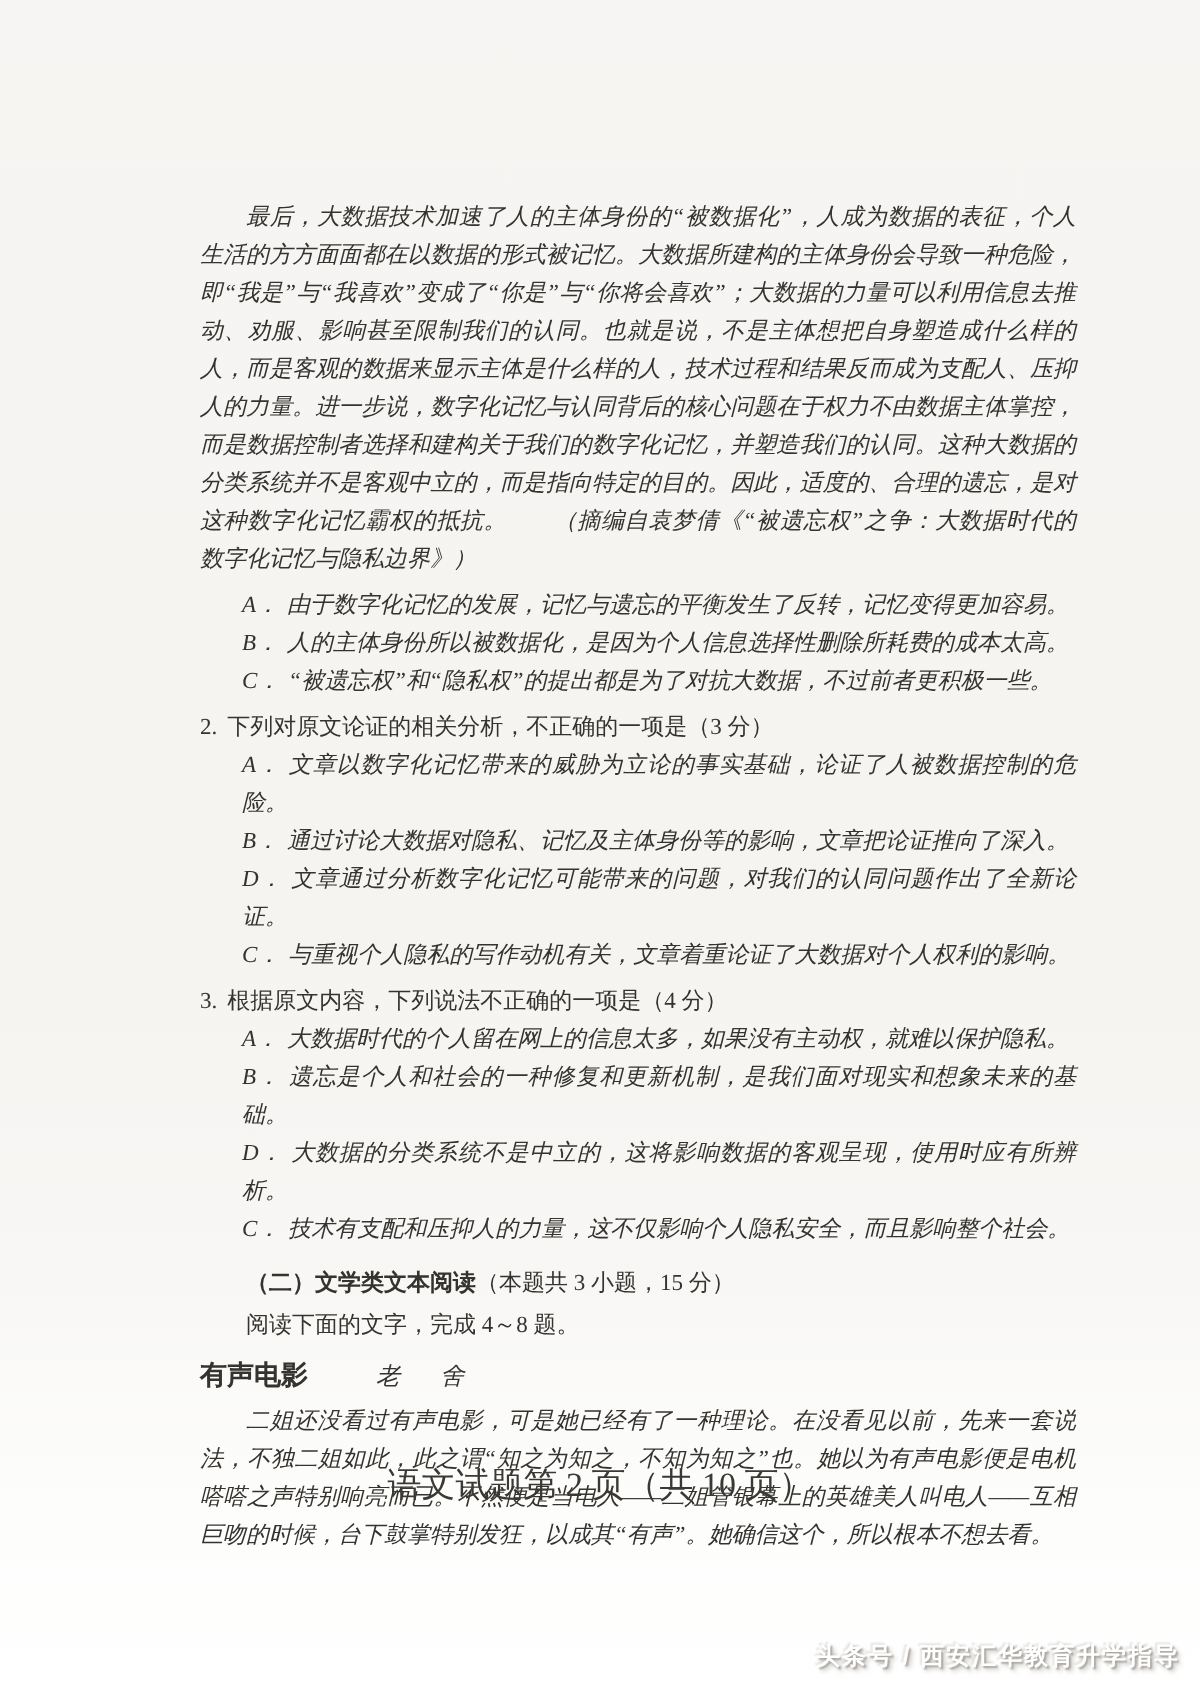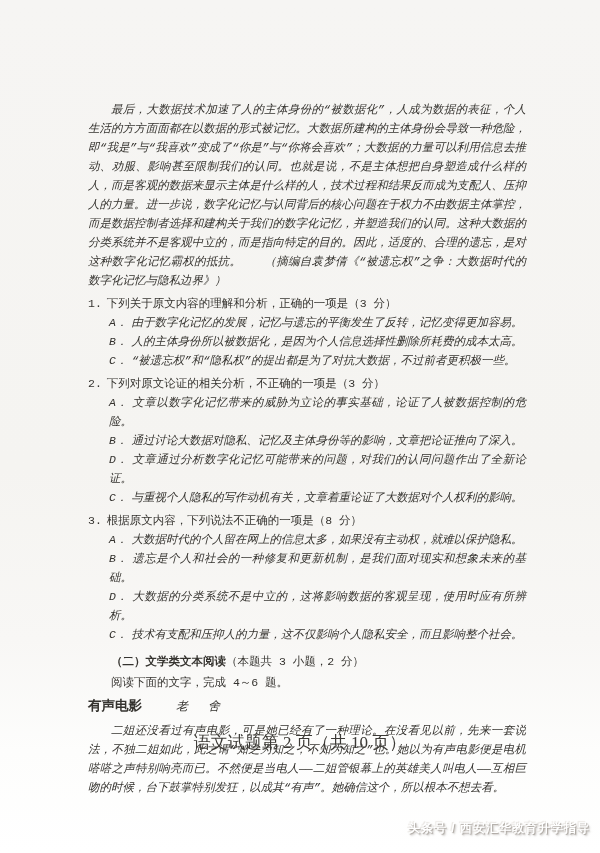--- a/index.html
+++ b/index.html
@@ -15,28 +15,27 @@
   }
   .sheet {
     position: relative;
     width: 600px;
     height: 853px;
     background: linear-gradient(180deg, #f6f5f3 0%, #f5f4f1 55%, #f8f7f5 75%, #fdfdfc 88%, #ffffff 100%);
     overflow: hidden;
   }
   .content {
     position: absolute;
-    left: 88px;
+    left: 100px;
     top: 100px;
     width: 438px;
     font-size: 11.5px;
     line-height: 19px;
     color: #35332f;
     text-align: justify;
-    font-family: Liberation Mono, monospace;
   }
   
   .kai { font-style: italic; }
   .par {
     margin: 0;
     text-indent: 2em;
   }
   .attribution { display: inline; }
   .attr-gap { display: inline-block; width: 2em; }
   .question { margin-top: 4px; }
@@ -94,45 +93,44 @@
 </style>
 </head>
 <body>
 
 <div class="sheet">
   <div class="content">
 
     <p class="par kai"><span>最后，大数据技术加速了人的主体身份的“被数据化”，人成为数据的表征，个人生活的方方面面都在以数据的形式被记忆。大数据所建构的主体身份会导致一种危险，即“我是”与“我喜欢”变成了“你是”与“你将会喜欢”；大数据的力量可以利用信息去推动、劝服、影响甚至限制我们的认同。也就是说，不是主体想把自身塑造成什么样的人，而是客观的数据来显示主体是什么样的人，技术过程和结果反而成为支配人、压抑人的力量。进一步说，数字化记忆与认同背后的核心问题在于权力不由数据主体掌控，而是数据控制者选择和建构关于我们的数字化记忆，并塑造我们的认同。这种大数据的分类系统并不是客观中立的，而是指向特定的目的。因此，适度的、合理的遗忘，是对这种数字化记忆霸权的抵抗。</span><span class="attr-gap"></span><span class="attribution">（摘编自袁梦倩《“被遗忘权”之争：大数据时代的数字化记忆与隐私边界》）</span></p>
 
     <div class="question">
-      <div class="stem"><span class="qnum">1.</span><span>下列关于原文内容的理解和分析，正确的一项是（3 分）</span></div>
       <div class="option kai"><span class="olabel">A．</span><span>由于数字化记忆的发展，记忆与遗忘的平衡发生了反转，记忆变得更加容易。</span></div>
       <div class="option kai"><span class="olabel">B．</span><span>人的主体身份所以被数据化，是因为个人信息选择性删除所耗费的成本太高。</span></div>
       <div class="option kai"><span class="olabel">C．</span><span>“被遗忘权”和“隐私权”的提出都是为了对抗大数据，不过前者更积极一些。</span></div>
     </div>
 
     <div class="question">
       <div class="stem"><span class="qnum">2.</span><span>下列对原文论证的相关分析，不正确的一项是（3 分）</span></div>
       <div class="option kai"><span class="olabel">A．</span><span>文章以数字化记忆带来的威胁为立论的事实基础，论证了人被数据控制的危险。</span></div>
       <div class="option kai"><span class="olabel">B．</span><span>通过讨论大数据对隐私、记忆及主体身份等的影响，文章把论证推向了深入。</span></div>
       <div class="option kai"><span class="olabel">D．</span><span>文章通过分析数字化记忆可能带来的问题，对我们的认同问题作出了全新论证。</span></div>
       <div class="option kai"><span class="olabel">C．</span><span>与重视个人隐私的写作动机有关，文章着重论证了大数据对个人权利的影响。</span></div>
     </div>
 
     <div class="question">
-      <div class="stem"><span class="qnum">3.</span><span>根据原文内容，下列说法不正确的一项是（8 分）</span></div>
+      <div class="stem"><span class="qnum">3.</span><span>根据原文内容，下列说法不正确的一项是（4 分）</span></div>
       <div class="option kai"><span class="olabel">A．</span><span>大数据时代的个人留在网上的信息太多，如果没有主动权，就难以保护隐私。</span></div>
       <div class="option kai"><span class="olabel">B．</span><span>遗忘是个人和社会的一种修复和更新机制，是我们面对现实和想象未来的基础。</span></div>
       <div class="option kai"><span class="olabel">D．</span><span>大数据的分类系统不是中立的，这将影响数据的客观呈现，使用时应有所辨析。</span></div>
       <div class="option kai"><span class="olabel">C．</span><span>技术有支配和压抑人的力量，这不仅影响个人隐私安全，而且影响整个社会。</span></div>
     </div>
 
-    <div class="section-heading"><span class="bold">（二）</span><span class="bold">文学类文本阅读</span><span>（本题共 3 小题，2 分）</span></div>
+    <div class="section-heading"><span class="bold">（二）</span><span class="bold">文学类文本阅读</span><span>（本题共 3 小题，15 分）</span></div>
 
-    <div class="instruction">阅读下面的文字，完成 4～6 题。</div>
+    <div class="instruction">阅读下面的文字，完成 4～8 题。</div>
 
     <div class="title-row"><span class="work-title">有声电影</span><span class="work-author">老　舍</span></div>
 
     <p class="par kai">二姐还没看过有声电影，可是她已经有了一种理论。在没看见以前，先来一套说法，不独二姐如此，此之谓“知之为知之，不知为知之”也。她以为有声电影便是电机嗒嗒之声特别响亮而已。不然便是当电人——二姐管银幕上的英雄美人叫电人——互相巨吻的时候，台下鼓掌特别发狂，以成其“有声”。她确信这个，所以根本不想去看。</p>
 
   </div>
 
   <div class="footer">语文试题第 2 页（共 10 页）</div>
 
   <div class="watermark">头条号 / 西安汇华教育升学指导</div>

